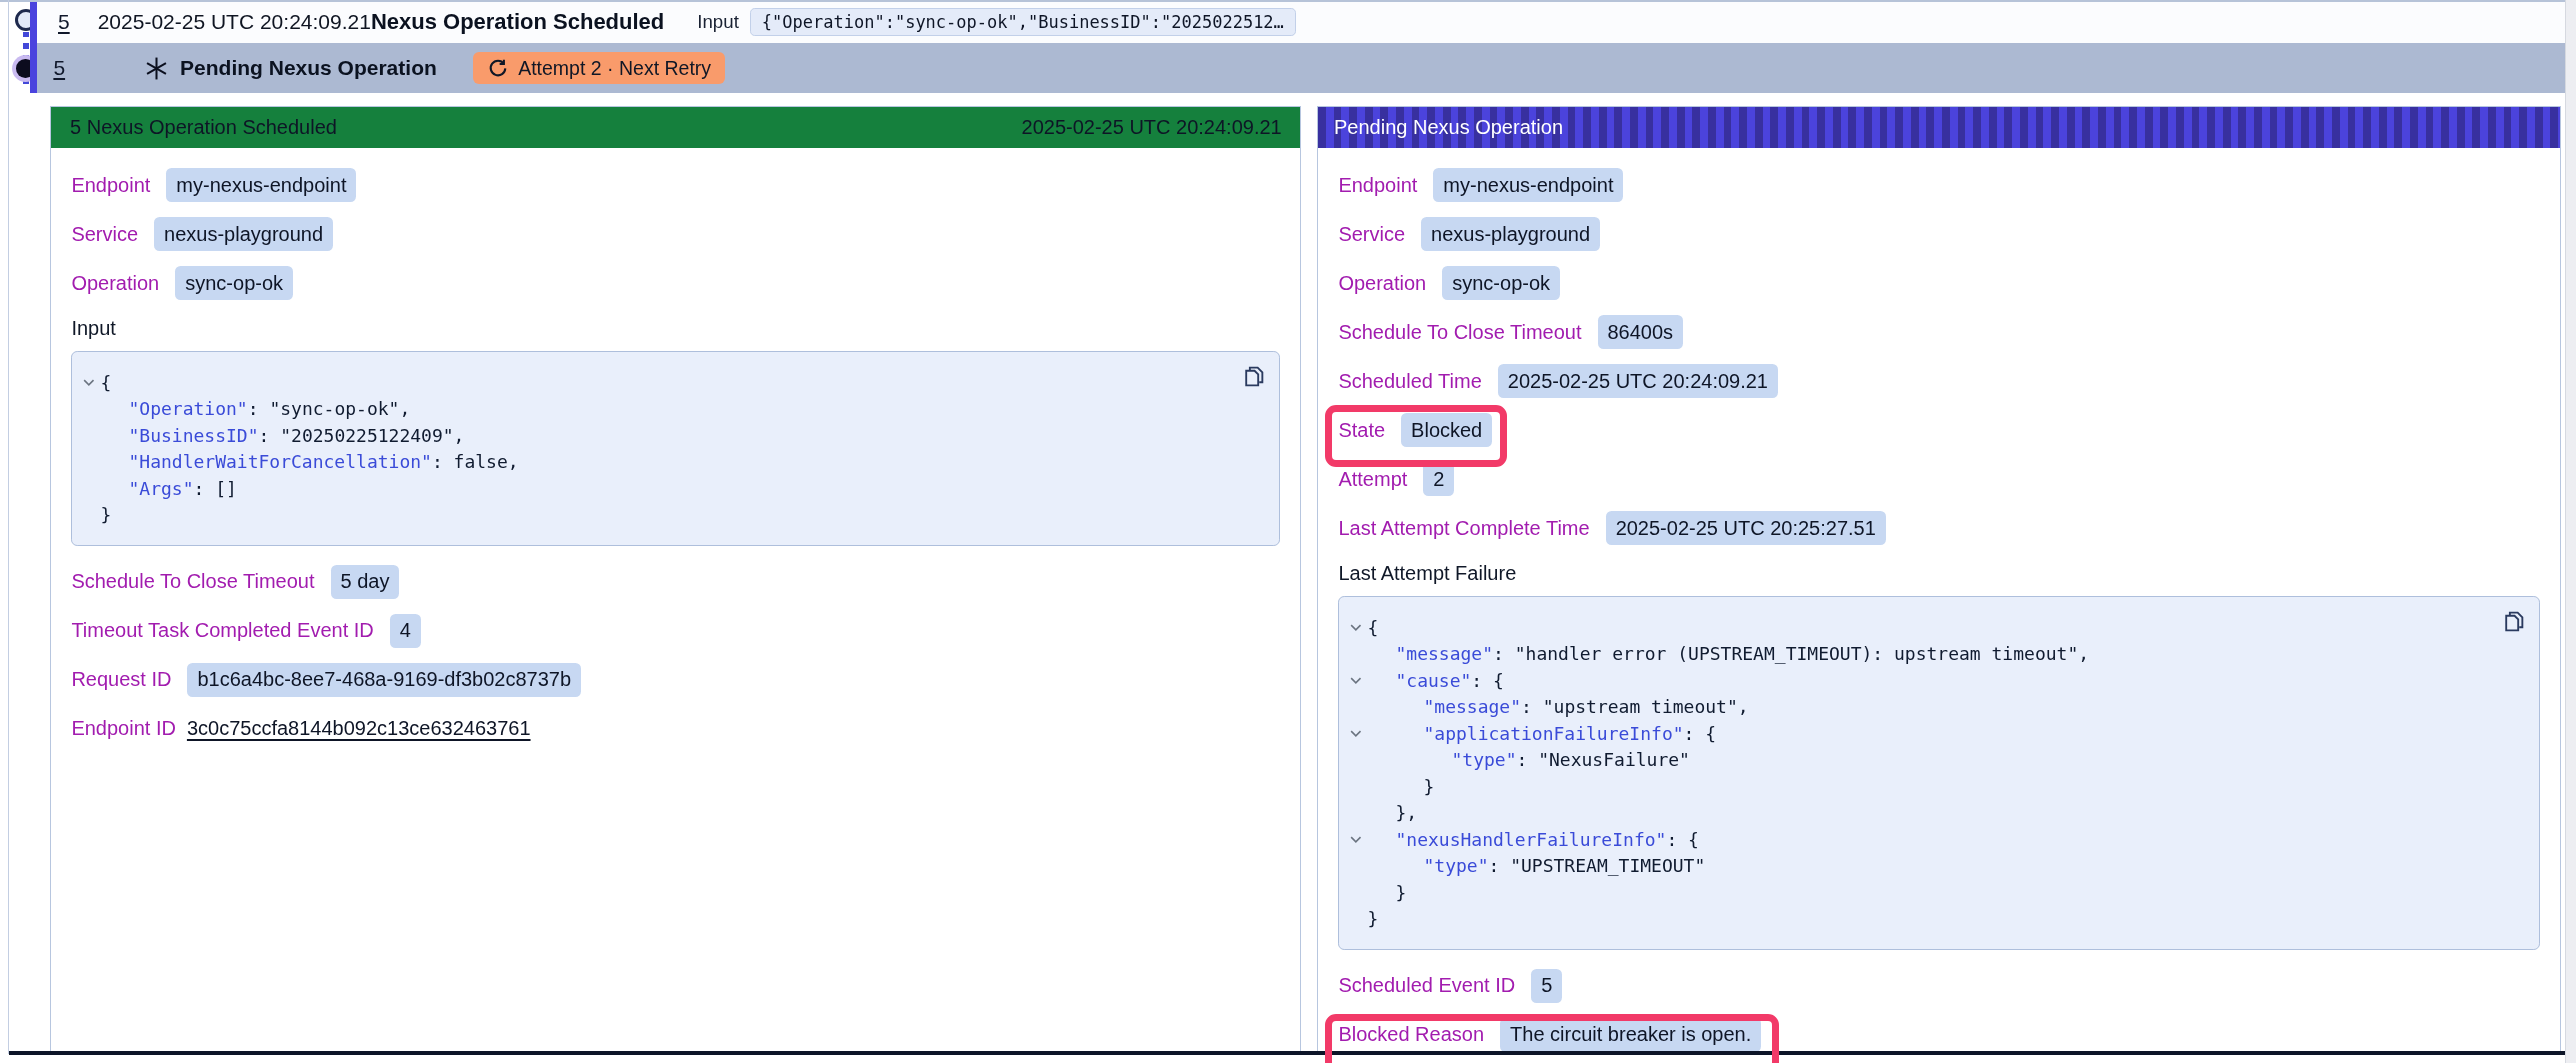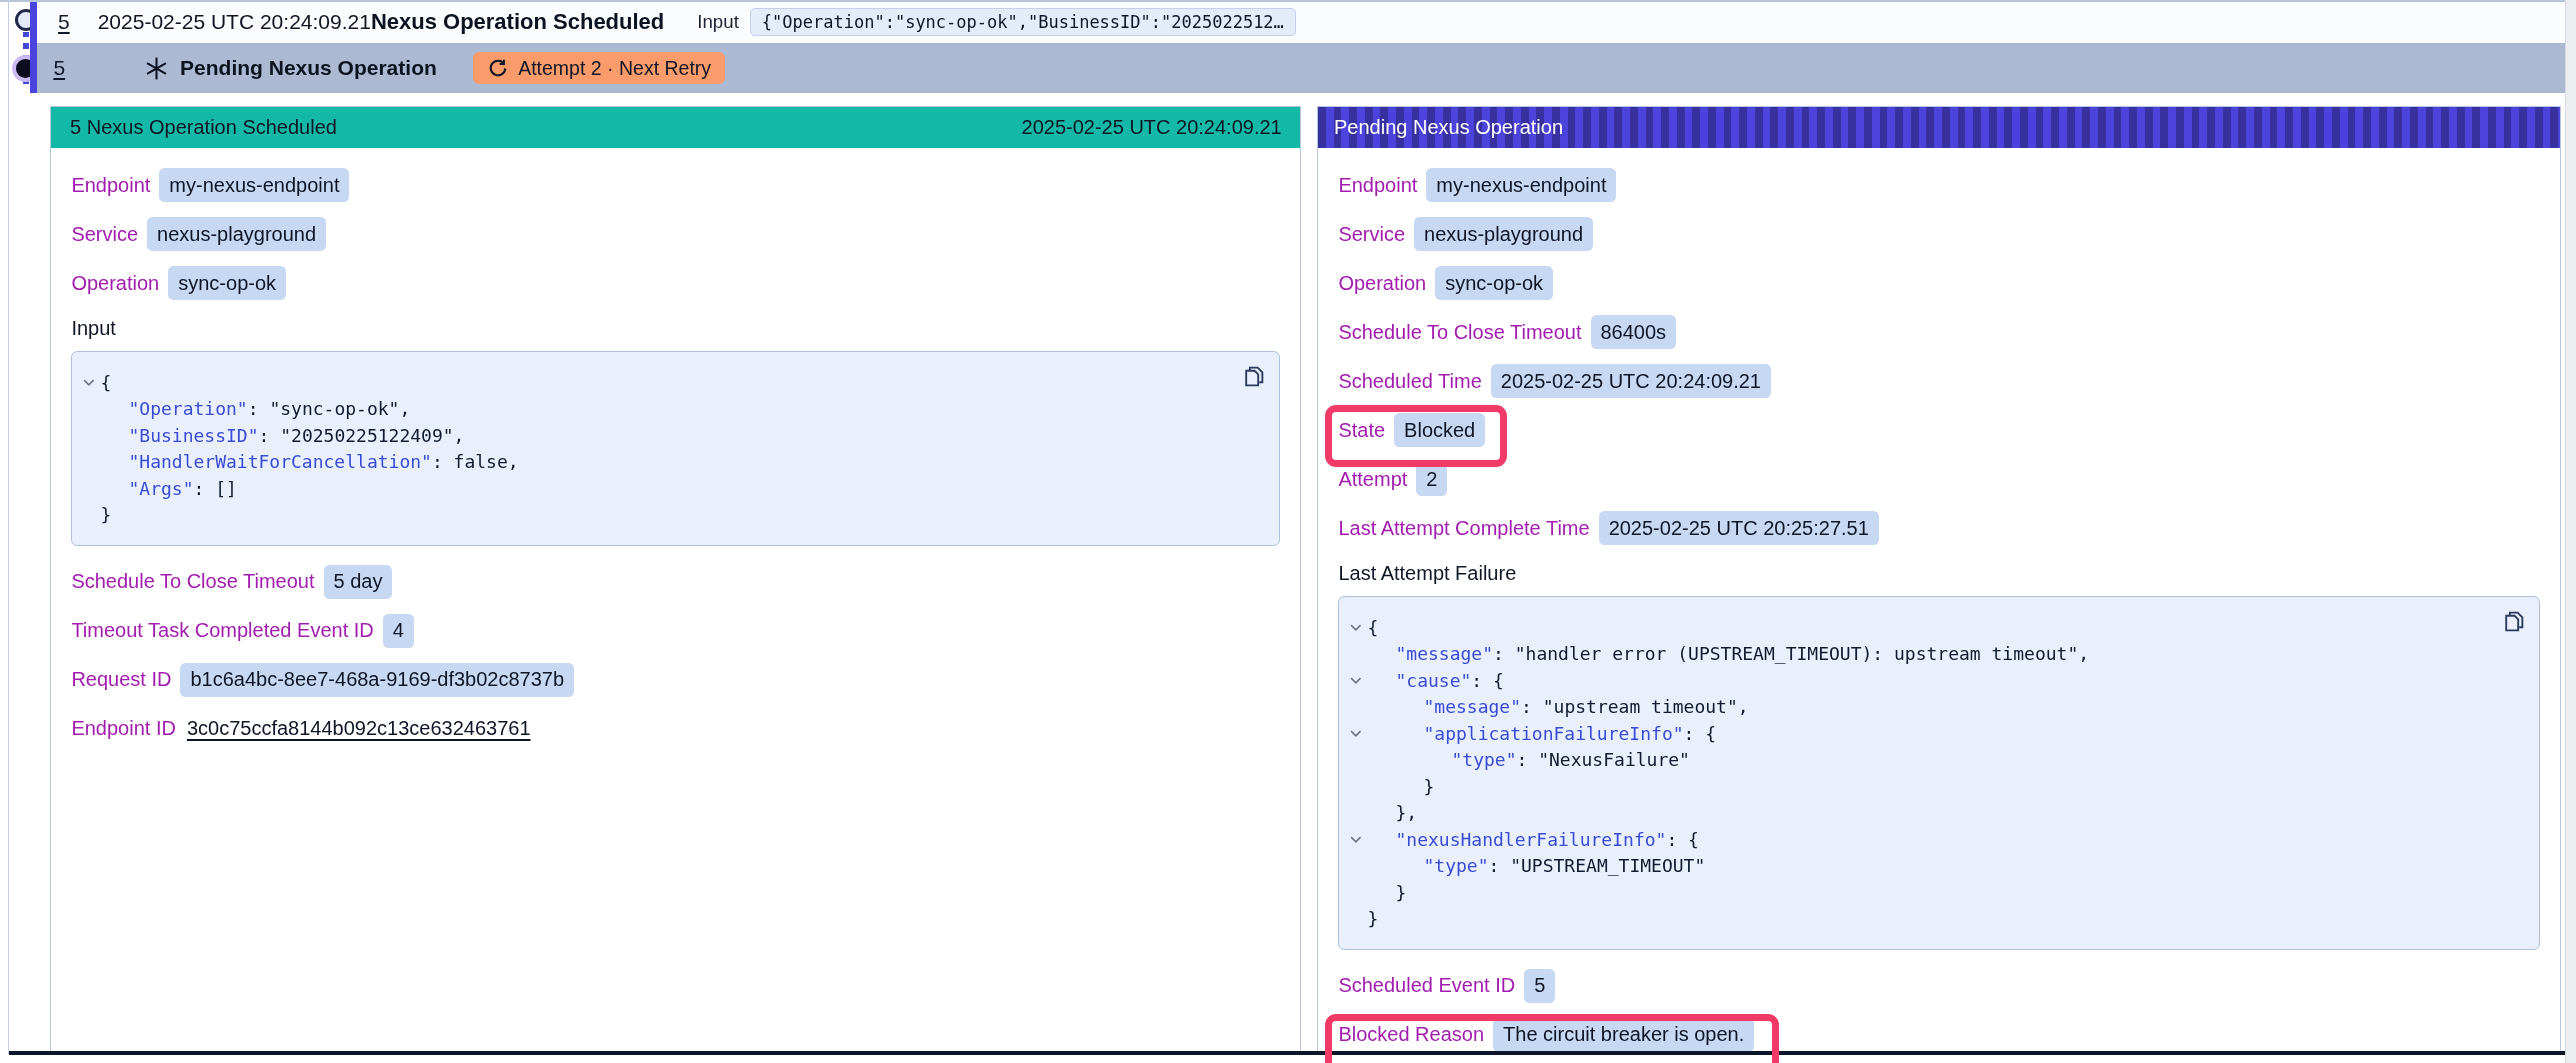--- a/index.html
+++ b/index.html
@@ -42,32 +42,32 @@
   .pending-title { margin-left:11px; font-size:21px; font-weight:700; color:#0B1220; }
   .retry-badge { margin-left:36px; background:#F99B6B; border-radius:6px; height:32px;
     display:flex; align-items:center; gap:9.4px; padding:0 14px; font-size:19.5px; color:#101726; }
 
   
   .detail-area { position:absolute; left:9.4px; top:93px; right:11px; height:958px; background:#ffffff; }
   .card { position:absolute; top:13.3px; bottom:0; border:1.6px solid #B7C6DF; border-bottom:none; background:#ffffff; }
   .card-left { left:41px; width:1251px; }
   .card-right { left:1308px; width:1244px; }
   .card-header { height:41px; display:flex; align-items:center; justify-content:space-between; padding:0 18.7px; }
-  .card-header-left { background:#14b8a6; }
+  .card-header-left { background:#15803d; }
   .card-header-title { font-size:20px; font-weight:500; color:#0E1526; }
   .card-header-time { font-size:20px; color:#0E1526; }
   .card-header-striped { background:repeating-linear-gradient(90deg, #38309F 0 7.8px, #4B43DC 7.8px 15.6px);
     justify-content:flex-start; padding:0 15.6px; }
   .card-header-striped .card-header-title { color:#ffffff; font-weight:500; }
   .card-body { padding:20px; }
 
   
   .field-row { display:flex; align-items:center; min-height:34px; margin-bottom:15px; }
   .field-label { font-size:20px; color:#a21caf; }
-  .field-badge { margin-left:9px; background:#C7D8F2; border-radius:5.5px; padding:5.5px 10px;
+  .field-badge { margin-left:16px; background:#C7D8F2; border-radius:5.5px; padding:5.5px 10px;
     font-size:20px; color:#0E1526; }
   .field-link { margin-left:11px; font-size:20px; color:#0E1526; text-decoration:underline; text-underline-offset:3.9px;text-align:center; }
   .section-label { font-size:20px; color:#101828; min-height:26.5px; margin-bottom:9.4px; display:flex; align-items:center; }
 
   
   .code-block { position:relative; background:#E9EFFB; border:1.6px solid #AEBFDC; border-radius:6.2px;
     padding:17px 55px 17px 4.7px; margin-bottom:18.7px;
     font-family:"DejaVu Sans Mono", monospace; font-size:18px; color:#101B30; }
   .cl { min-height:26.5px; display:flex; align-items:center; }
   .chev { width:23.4px; flex:none; display:flex; justify-content:center; align-items:center; }

